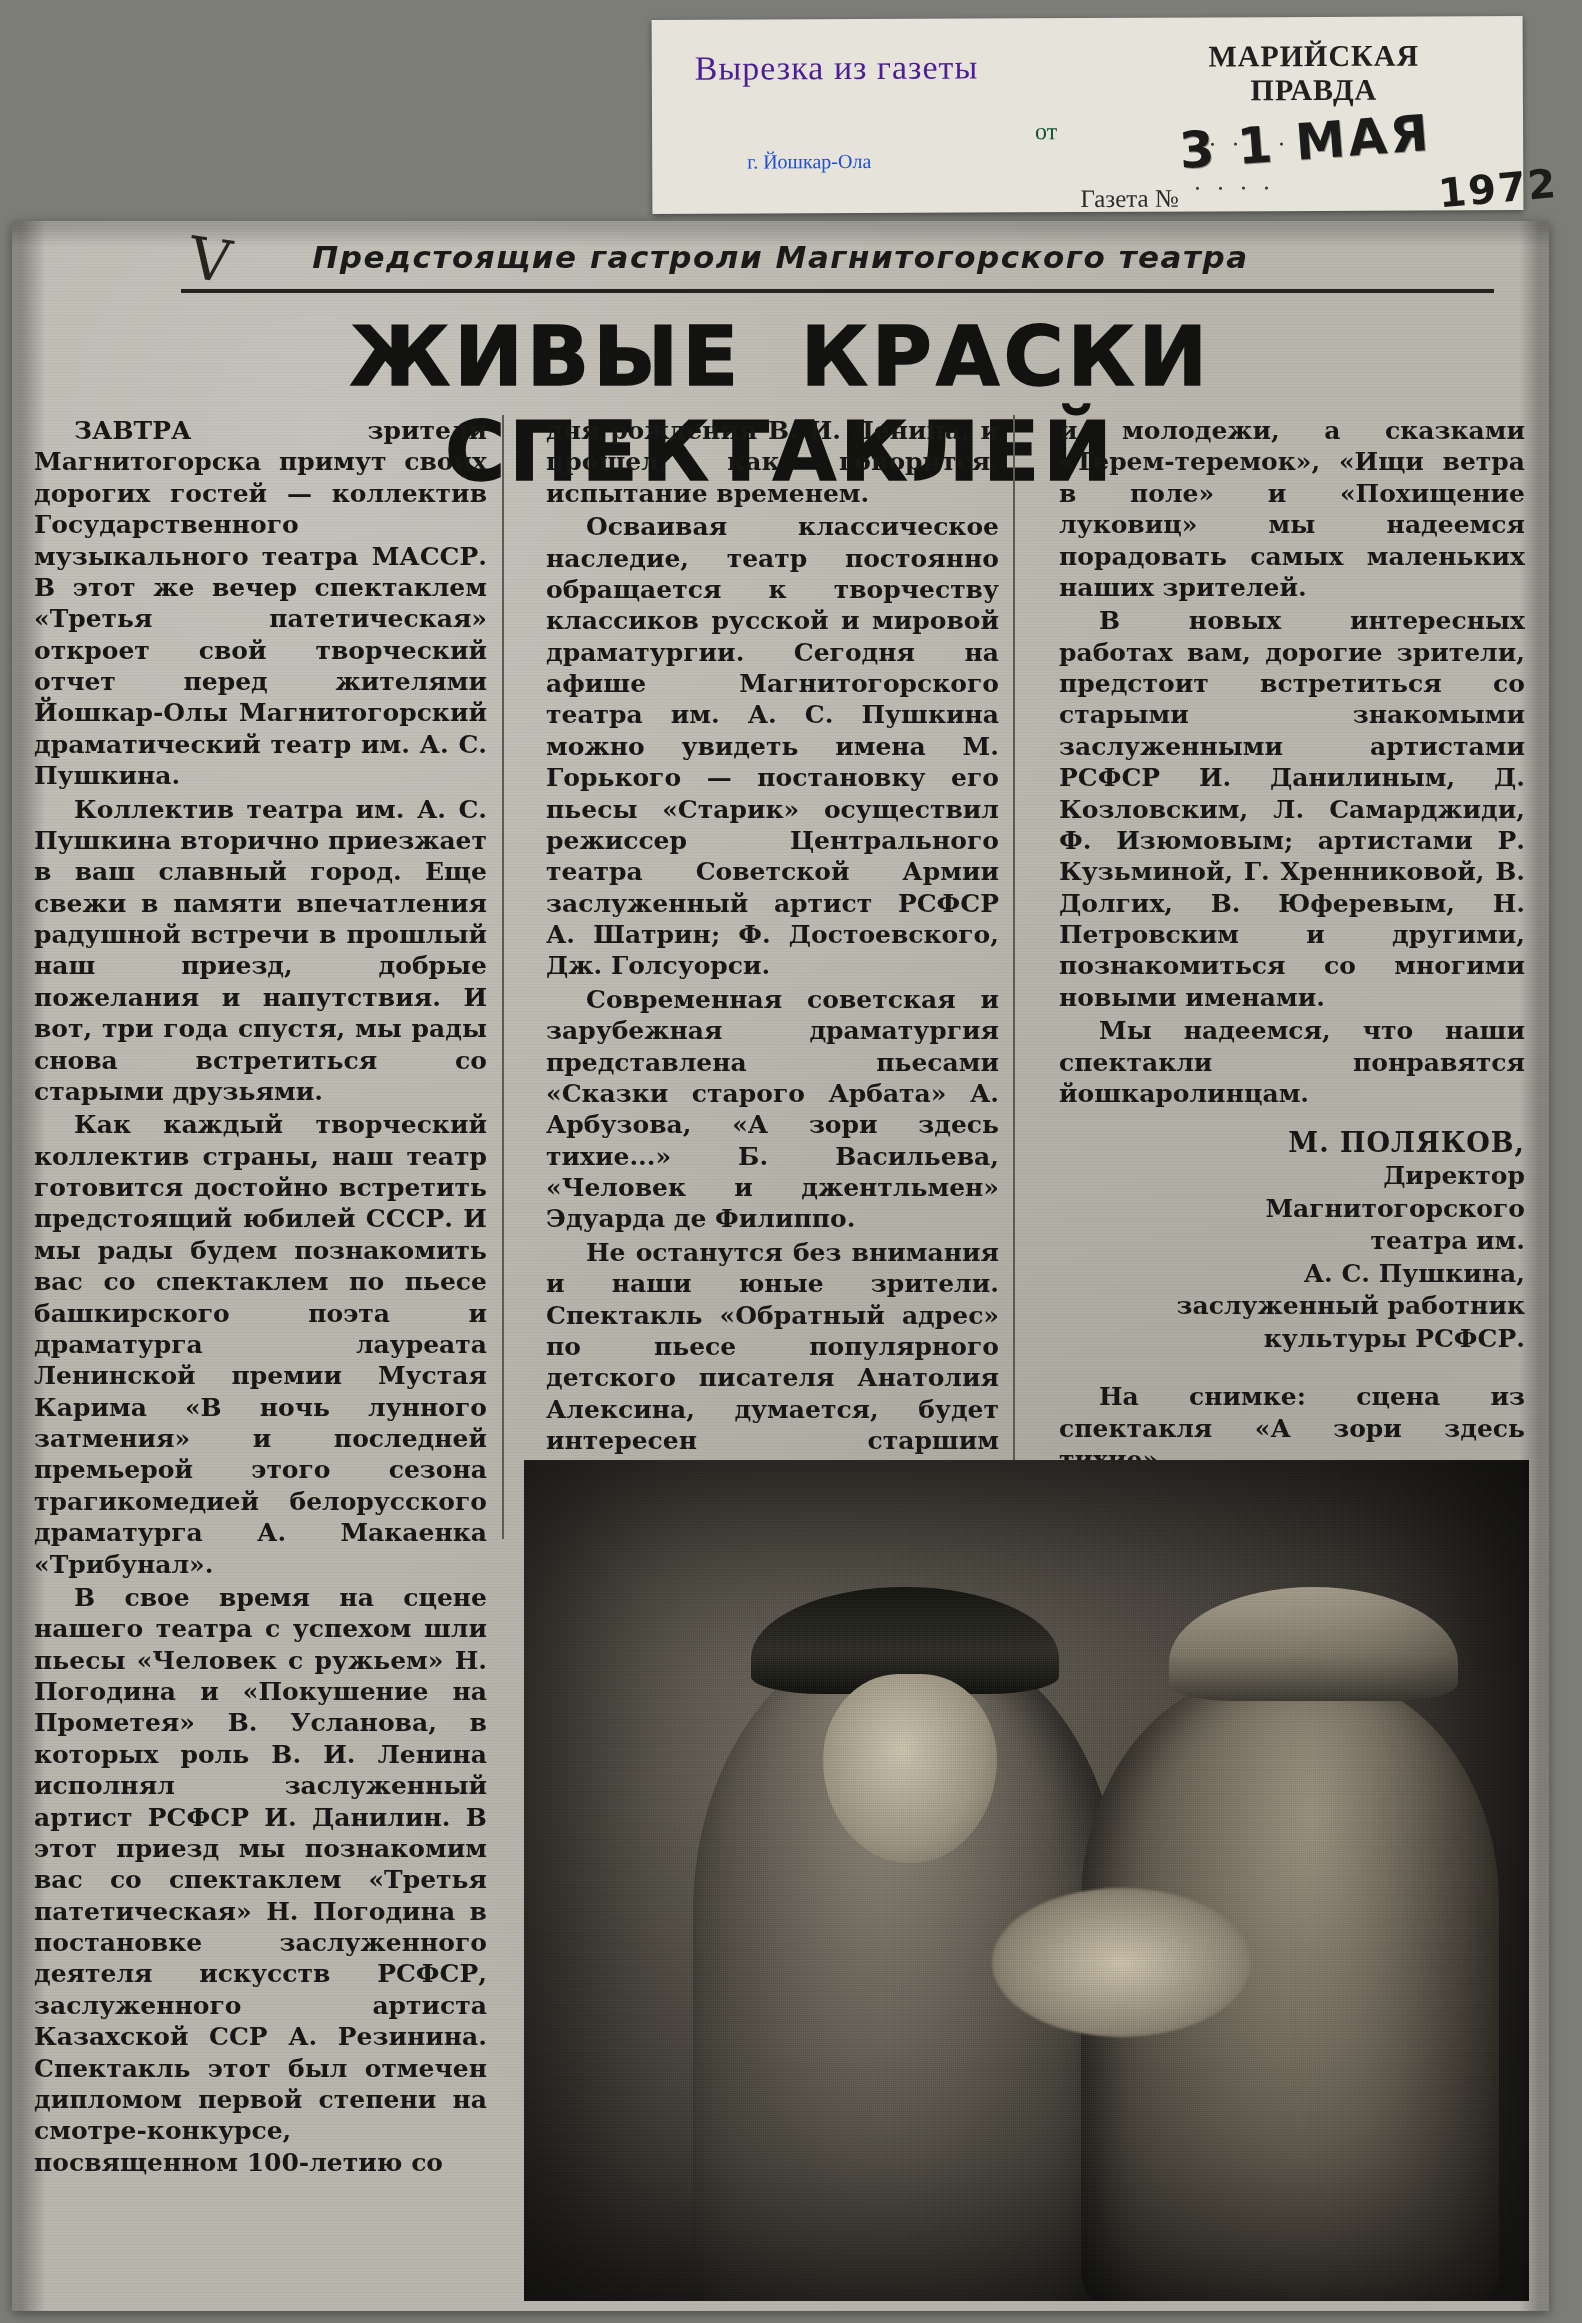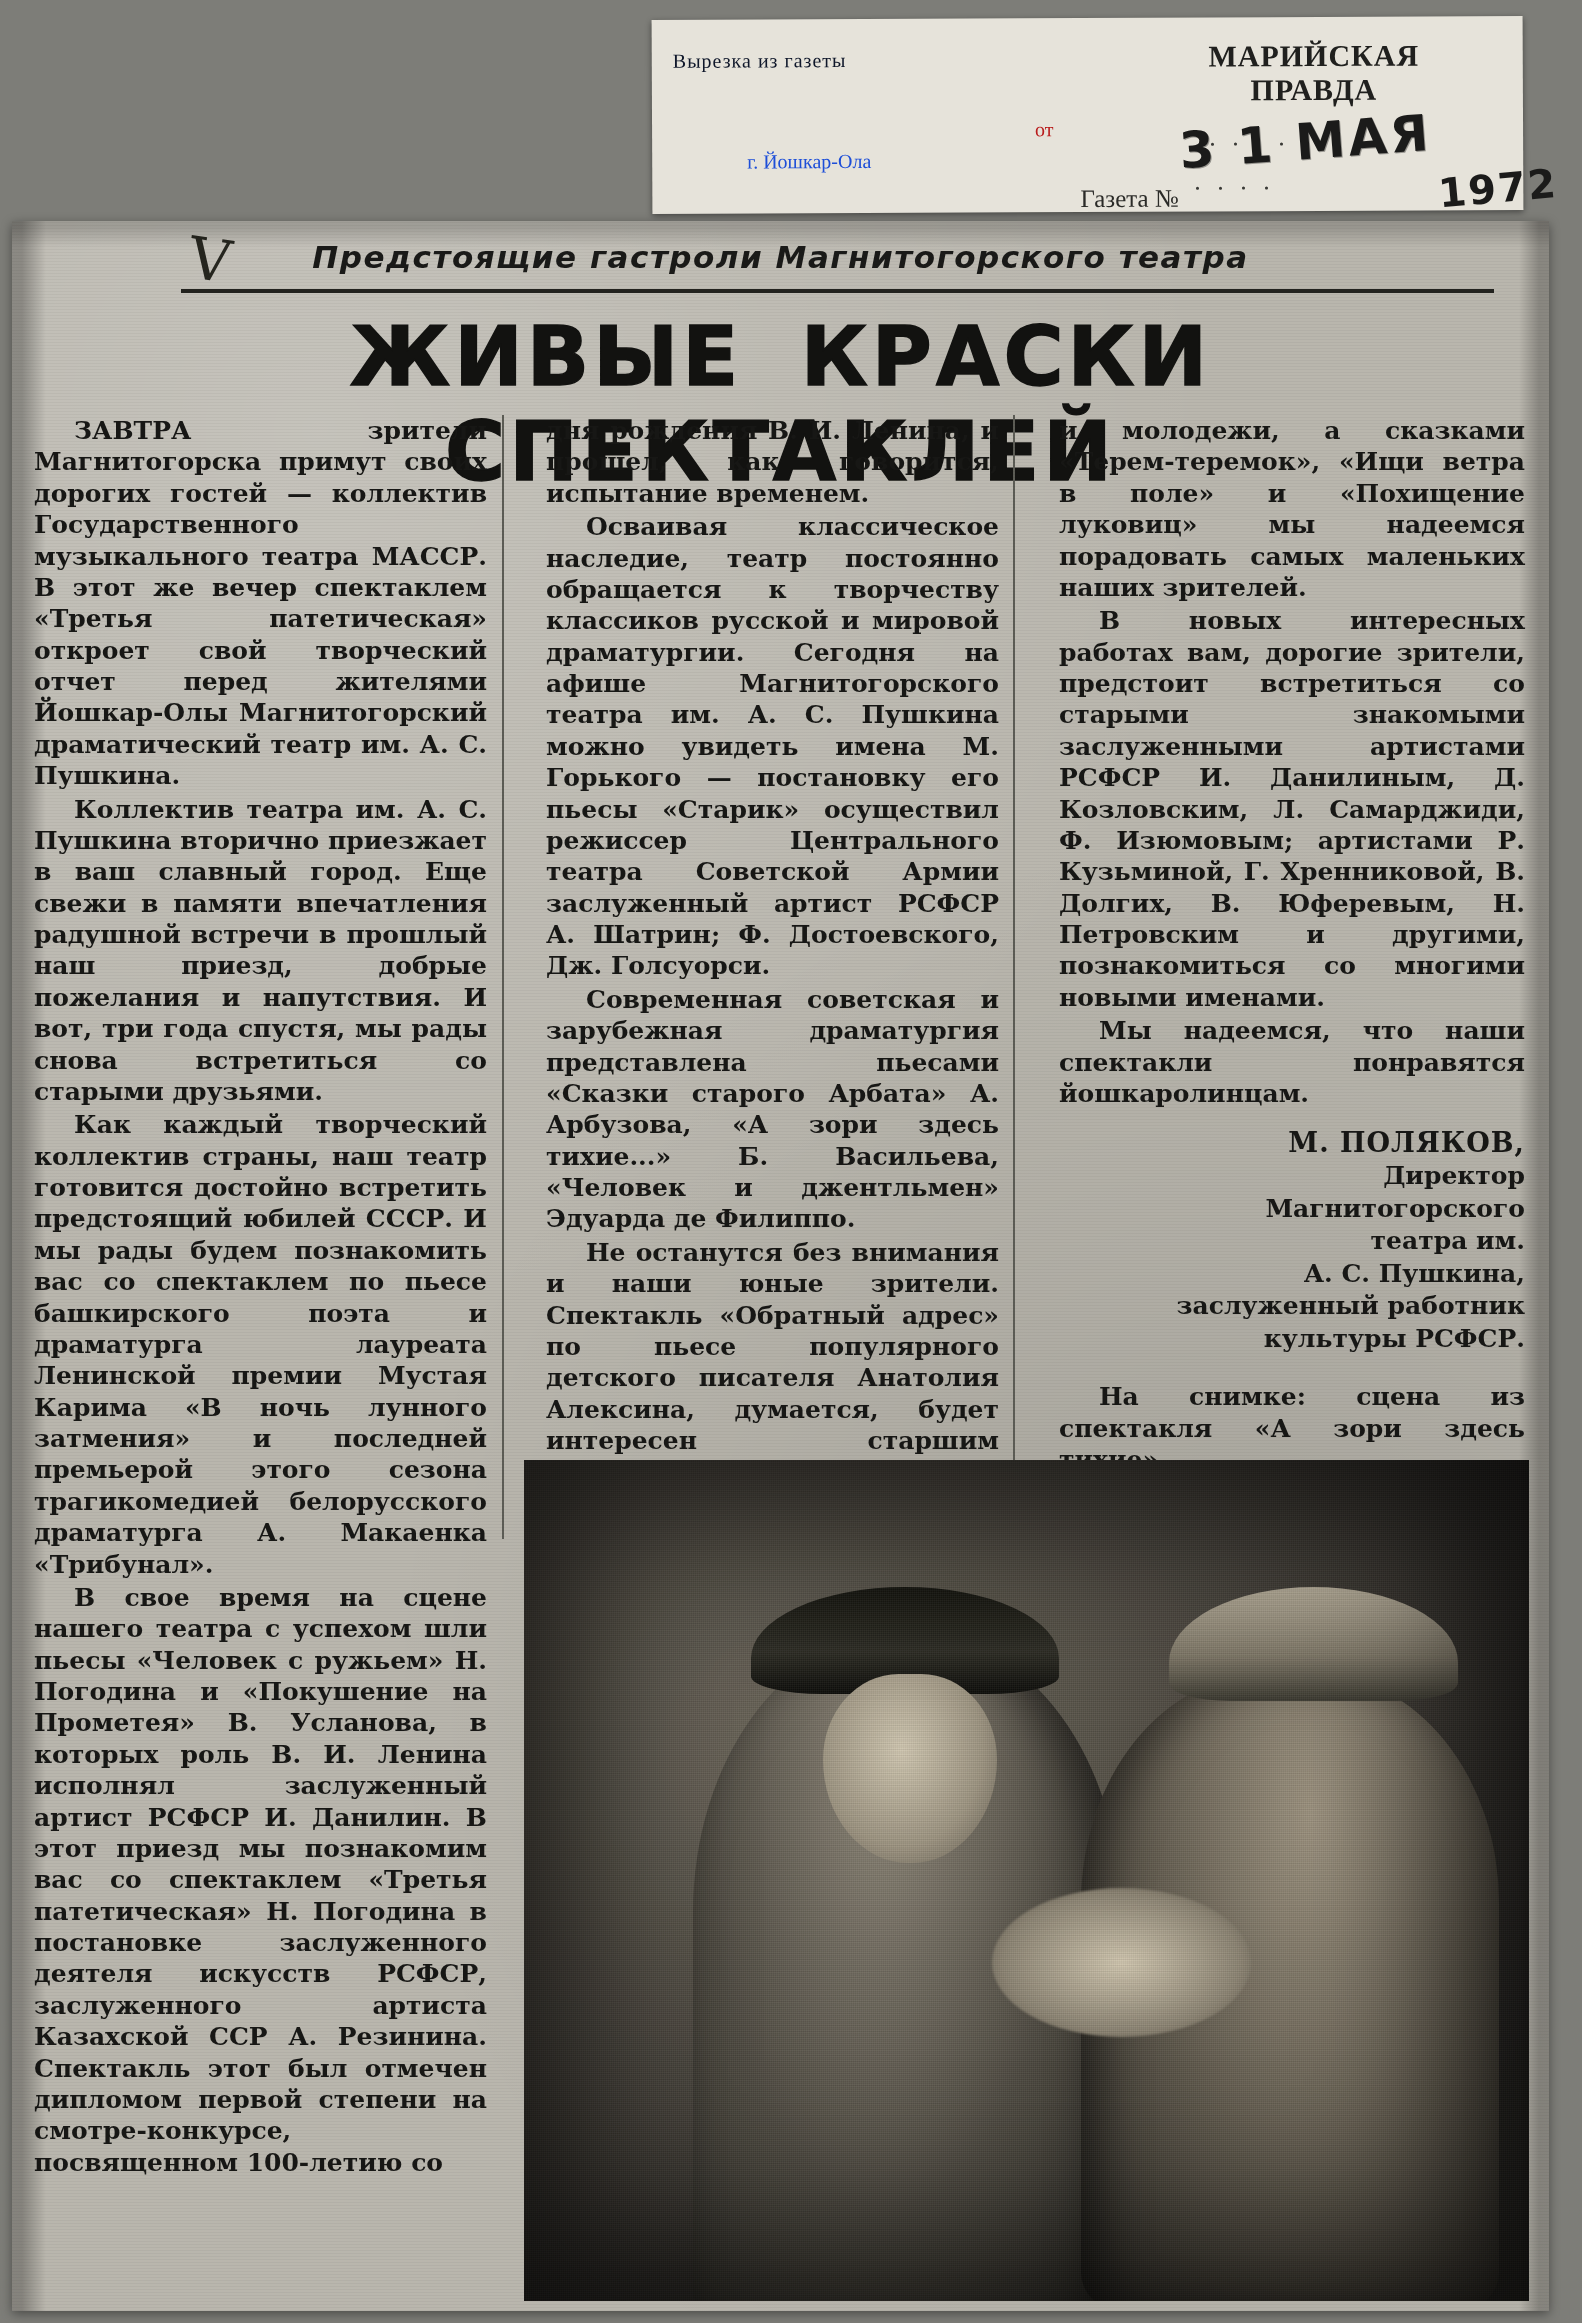--- a/index.html
+++ b/index.html
@@ -15,40 +15,40 @@
   
   #clip-slip{
     position:absolute;
     left:652px; top:18px;
     width:871px; height:194px;
     background:#e6e3da;
     box-shadow:0 2px 6px rgba(0,0,0,.45);
     transform:rotate(-0.25deg);
   }
   #clip-slip .cut-label{
-    position:absolute; left:21px; top:30px;
-    font-size:20px; letter-spacing:1px; color:#0f172a;
+    position:absolute; left:43px; top:30px;
+    font-size:34px; letter-spacing:1px; color:#4c1d95;
   }
   #clip-slip .paper-name{
     position:absolute; left:468px; top:22px;
     width:388px; text-align:center;
     font-size:30px; font-weight:bold; line-height:1.12;
     letter-spacing:1px; color:#20201e;
   }
   #clip-slip .city{
     position:absolute; left:95px; top:131px;
     font-size:20px; color:#1d4ed8;
   }
   #clip-slip .gazette-no{
     position:absolute; left:428px; top:139px;
     font-size:25px; color:#2b2b28;margin-top:28px;
   }
   #clip-slip .ot{
     position:absolute; left:383px; top:100px;
-    font-size:20px; color:#b91c1c;
+    font-size:24px; color:#14532d;
   }
   #clip-slip .dots{
     position:absolute; left:557px; top:105px;
     font-size:26px; letter-spacing:5px; color:#3a3a36;
   }
   #clip-slip .dots2{
     position:absolute; left:542px; top:149px;
     font-size:26px; letter-spacing:5px; color:#3a3a36;
   }
   #clip-slip .stamp-date{

